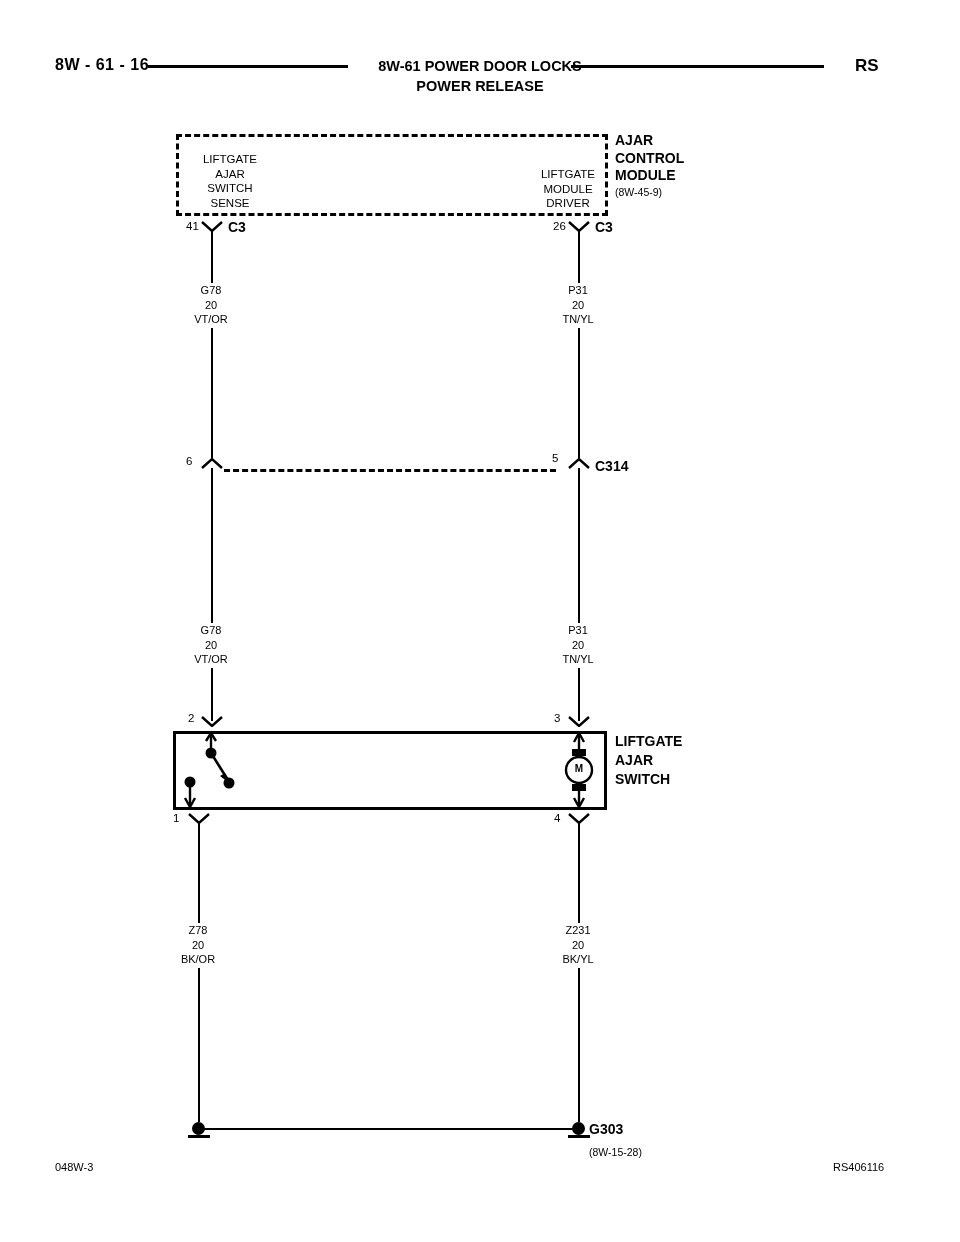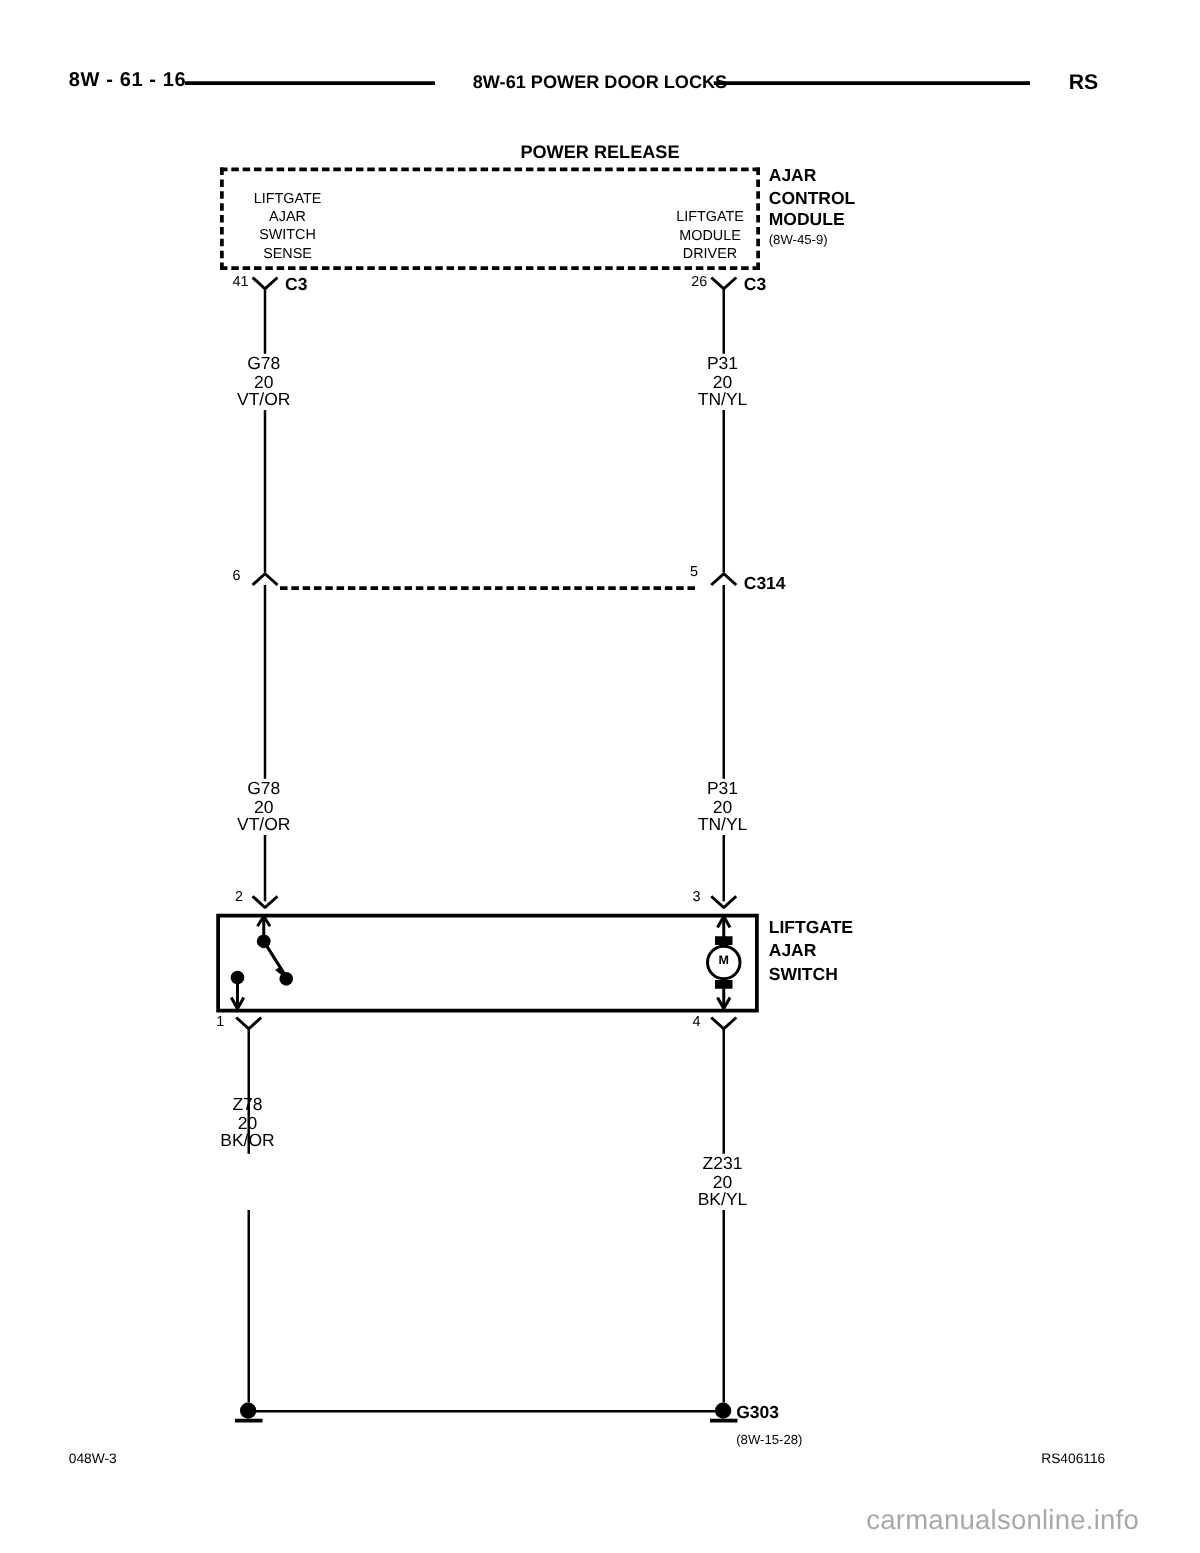--- a/index.html
+++ b/index.html
@@ -6,21 +6,21 @@
   body{
     width:960px;height:1242px;position:relative;overflow:hidden;
     font-family:"Liberation Sans", sans-serif;color:#000;
   }
   .page{position:absolute;left:0;top:0;width:960px;height:1242px;}
 
   
   .hdr-left{position:absolute;left:55px;top:56px;font-size:16px;font-weight:bold;letter-spacing:.5px;}
   .hdr-right{position:absolute;left:855px;top:56px;font-size:17px;font-weight:bold;}
   .hdr-title{position:absolute;left:0;top:58px;width:960px;text-align:center;font-size:14.5px;font-weight:bold;}
-  .hdr-sub{position:absolute;left:0;top:78px;width:960px;text-align:center;font-size:14.5px;font-weight:bold;margin-top:36px;}
+  .hdr-sub{position:absolute;left:0;top:78px;width:960px;text-align:center;font-size:14.5px;font-weight:bold;}
   .hdr-rule{position:absolute;height:3px;background:#000;top:65px;}
   .hdr-rule.l{left:148px;width:200px;}
   .hdr-rule.r{left:571px;width:253px;}
 
   
   .bcm-box{position:absolute;left:176px;top:134px;width:432px;height:82px;
            border:3px dashed #000;box-sizing:border-box;}
   .bcm-label-left{position:absolute;left:180px;top:152px;width:100px;text-align:center;
                   font-size:11.5px;line-height:14.5px;}
   .bcm-label-right{position:absolute;left:528px;top:167px;width:80px;text-align:center;
@@ -36,21 +36,21 @@
   .chev{position:absolute;width:22px;height:11px;}
   .chev svg{display:block;}
 
   .pinnum{position:absolute;font-size:11.5px;}
   .connname{position:absolute;font-size:14px;font-weight:bold;}
 
   
   .dashlink{position:absolute;height:0;border-top:3px dashed #000;}
 
   
-  .wspec{position:absolute;width:120px;text-align:center;font-size:14px;line-height:14.5px;}
+  .wspec{position:absolute;width:120px;text-align:center;font-size:11px;line-height:14.5px;}
 
   
   .sw-box{position:absolute;left:173px;top:731px;width:434px;height:79px;
           border:3px solid #000;box-sizing:border-box;background:#fff;}
   .sw-name{position:absolute;left:615px;top:732px;font-size:14px;font-weight:bold;line-height:19px;}
 
   
   .gnd-dot{position:absolute;width:13px;height:13px;border-radius:50%;background:#000;}
   .gnd-bar{position:absolute;width:22px;height:3px;background:#000;}
   .gnd-name{position:absolute;font-size:14px;font-weight:bold;}
@@ -216,21 +216,21 @@
       </svg>
   </div>
   <div class="pinnum" style="left:554px;top:812px;">4</div>
   <div class="chev" style="left:568px;top:813px;">
     <svg width="22" height="11" viewBox="0 0 22 11">
         <path d="M1 1 L11 10 L21 1" fill="none" stroke="#000" stroke-width="2.4"></path>
       </svg>
   </div>
 
   <div class="vline" style="left:198px;top:823px;height:100px;"></div>
-  <div class="wspec" style="left:138px;top:876px;">
+  <div class="wspec" style="left:138px;top:923px;">
     <div>Z78</div>
     <div>20</div>
     <div>BK/OR</div>
   </div>
   <div class="vline" style="left:198px;top:968px;height:154px;"></div>
 
   <div class="vline" style="left:578px;top:823px;height:100px;"></div>
   <div class="wspec" style="left:518px;top:923px;">
     <div>Z231</div>
     <div>20</div>
@@ -244,15 +244,14 @@
   <div class="gnd-bar" style="left:188px;top:1135px;"></div>
 
   <div class="gnd-dot" style="left:572px;top:1122px;"></div>
   <div class="gnd-bar" style="left:568px;top:1135px;"></div>
 
   <div class="gnd-name" style="left:589px;top:1121px;">G303</div>
   <div class="gnd-ref" style="left:589px;top:1146px;">(8W-15-28)</div>
 
   <div class="ftr-left">048W-3</div>
   <div class="ftr-right">RS406116</div>
-  <div class="wmark">carmanualsonline.info</div>
 
 </div>
 
 </body></html>

